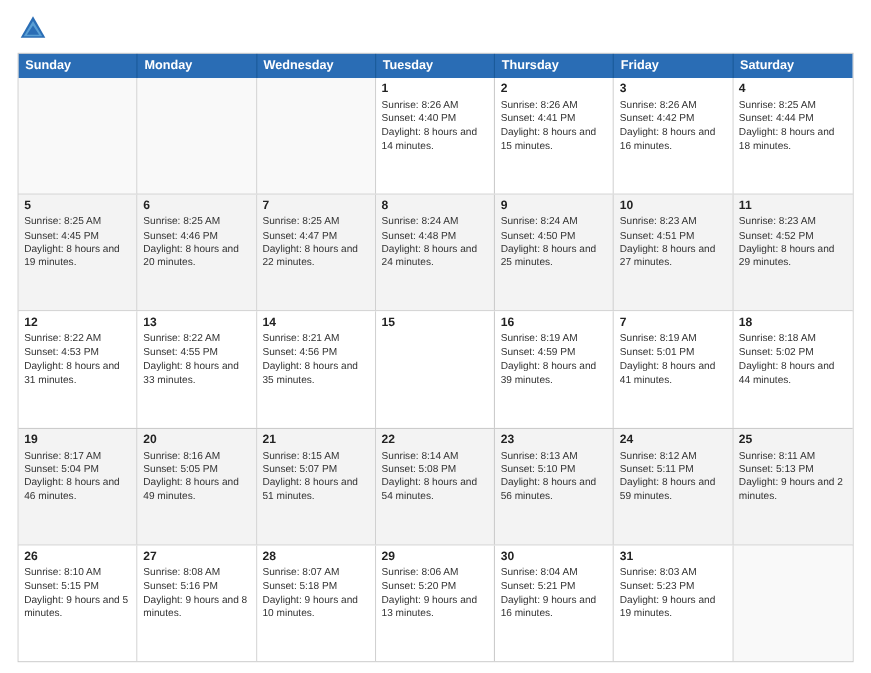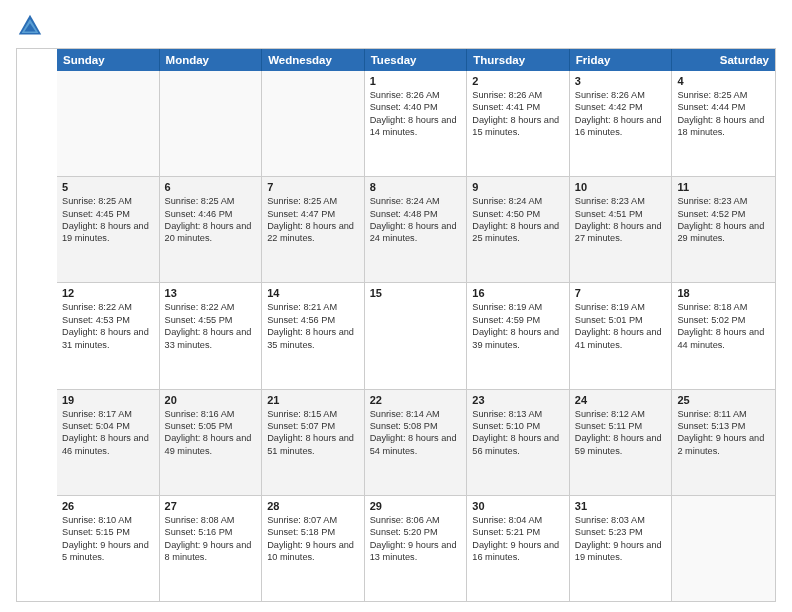--- a/index.html
+++ b/index.html
@@ -59,36 +59,35 @@
     .title-block h2 {
       font-size: 15px;
       font-weight: normal;
       color: #444;
     }
     .calendar {
       flex: 1;
       display: flex;
       flex-direction: column;
       border: 1px solid #ccc;
-      padding-left: 40px;
     }
     .cal-header {
       display: grid;
       grid-template-columns: repeat(7, 1fr);
       background: #2a6db5;
     }
     .cal-header-cell {
       color: #fff;
       font-size: 11.5px;
       font-weight: bold;
       padding: 5px 6px;
       text-align: left;
       border-right: 1px solid #1a5a9a;
     }
-    .cal-header-cell:last-child { border-right: none; text-align: right; }
+    .cal-header-cell:last-child { border-right: none; }
     .cal-body {
       flex: 1;
       display: flex;
       flex-direction: column;
     }
     .cal-row {
       display: grid;
       grid-template-columns: repeat(7, 1fr);
       flex: 1;
       border-top: 1px solid #ccc;

